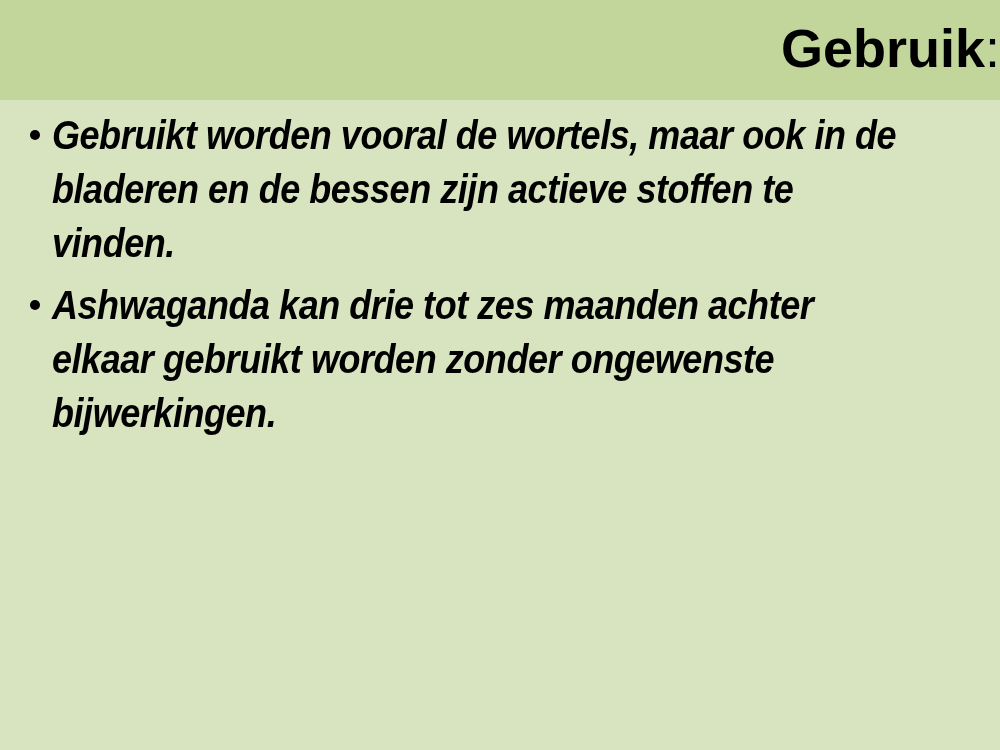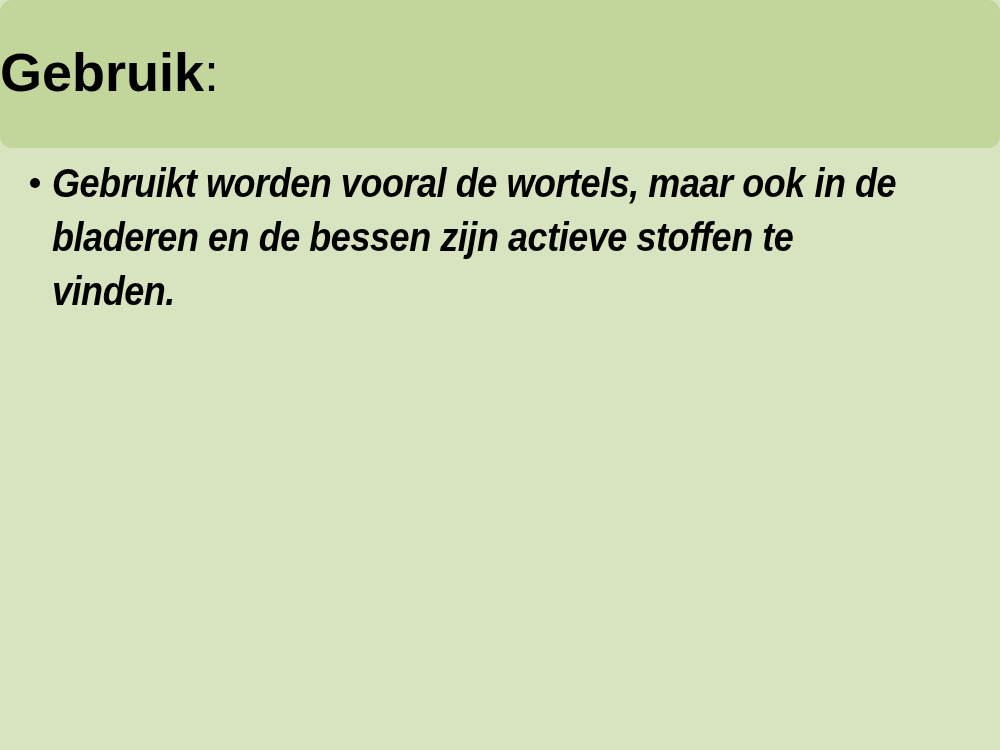--- a/index.html
+++ b/index.html
@@ -10,26 +10,25 @@
   }
   .slide {
     position: relative;
     width: 1000px;
     height: 750px;
     background: var(--body-bg, #d8e3bf);
     overflow: hidden;
   }
   .slide-header {
     width: 1000px;
-    height: 148px;
+    height: 100px;
     background: var(--header-bg, #c2d69b);
     display: flex;
     align-items: center;
-    justify-content: flex-start;
-    border-radius: 12px;
+    justify-content: flex-end;
   }
   .slide-title {
     font-size: 54px;
     color: var(--text, #000);
     line-height: 1;
     padding-bottom: 4px;
     white-space: nowrap;
   }
   .slide-title .title-word { font-weight: 800; }
   .slide-title .title-colon { font-weight: 400; }
@@ -74,16 +73,22 @@
 
   <div class="slide-content">
 
     <div class="bullet-item" style="color: rgb(0, 0, 0); justify-content: flex-end;">
       <span class="bullet-dot"></span>
       <div class="bullet-text">Gebruikt worden vooral de wortels, maar ook in de
 bladeren en de bessen zijn actieve stoffen te
 vinden.</div>
     </div>
 
+    <div class="bullet-item" style="color: rgb(0, 0, 0);">
+      <span class="bullet-dot"></span>
+      <div class="bullet-text">Ashwaganda kan drie tot zes maanden achter
+elkaar gebruikt worden zonder ongewenste
+bijwerkingen.</div>
+    </div>
 
 
   </div>
 </div>
 
 </body></html>

